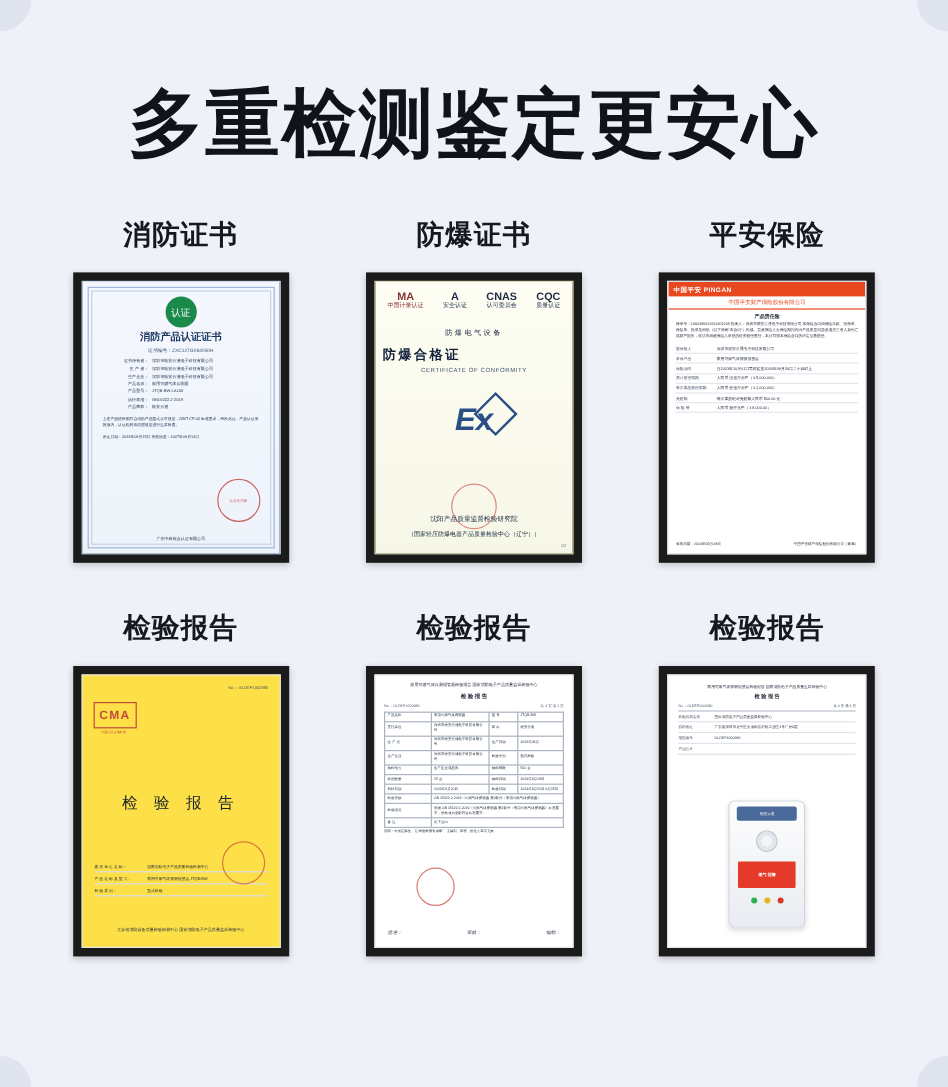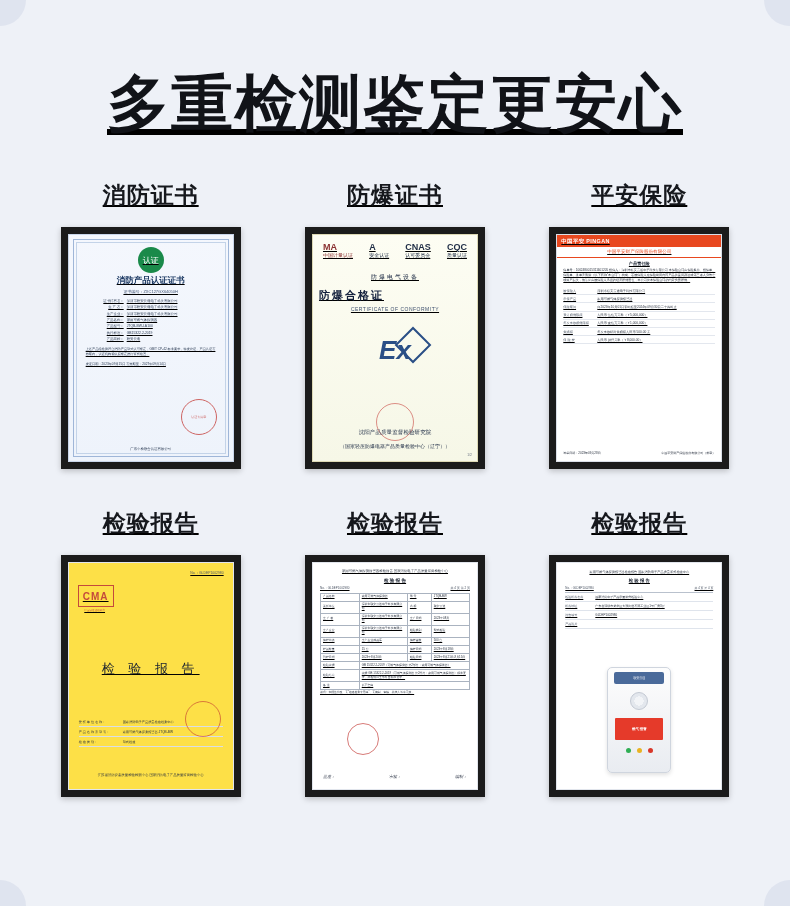--- a/index.html
+++ b/index.html
@@ -22,21 +22,20 @@
   }
   .bg-corner.tl { top: 0; left: 0; width: 26px; height: 26px; border-radius: 0 0 26px 0; }
   .bg-corner.tr { top: 0; right: 0; width: 26px; height: 26px; border-radius: 0 0 0 26px; }
   .bg-corner.bl { bottom: 0; left: 0; width: 26px; height: 26px; border-radius: 0 26px 0 0; }
   .bg-corner.br { bottom: 0; right: 0; width: 26px; height: 26px; border-radius: 26px 0 0 0; }
 
   .page {
     position: absolute;
     inset: 0;
     padding: 0;
-    text-decoration: underline;
   }
 
   .headline {
     text-align: center;
     font-size: 62px;
     font-weight: bold;
     color: #111318;
     letter-spacing: 2px;
     margin: 0;
     padding-top: 70px;
@@ -184,20 +183,21 @@
   }
   .c2 .logos {
     display: flex;
     justify-content: space-between;
     align-items: center;
     padding: 2px 4px 0;
   }
   .c2 .logo {
     font-size: 5px;
     color: #8a3030;
+    text-align: center;
     line-height: 1.1;
   }
   .c2 .logo .big { font-size: 9px; font-weight: bold; display: block; }
   .c2 .logo.dark { color: #1d2b44; }
   .c2 .kind {
     text-align: center;
     font-size: 6px;
     color: #1d2b44;
     margin-top: 14px;
     letter-spacing: 2px;

